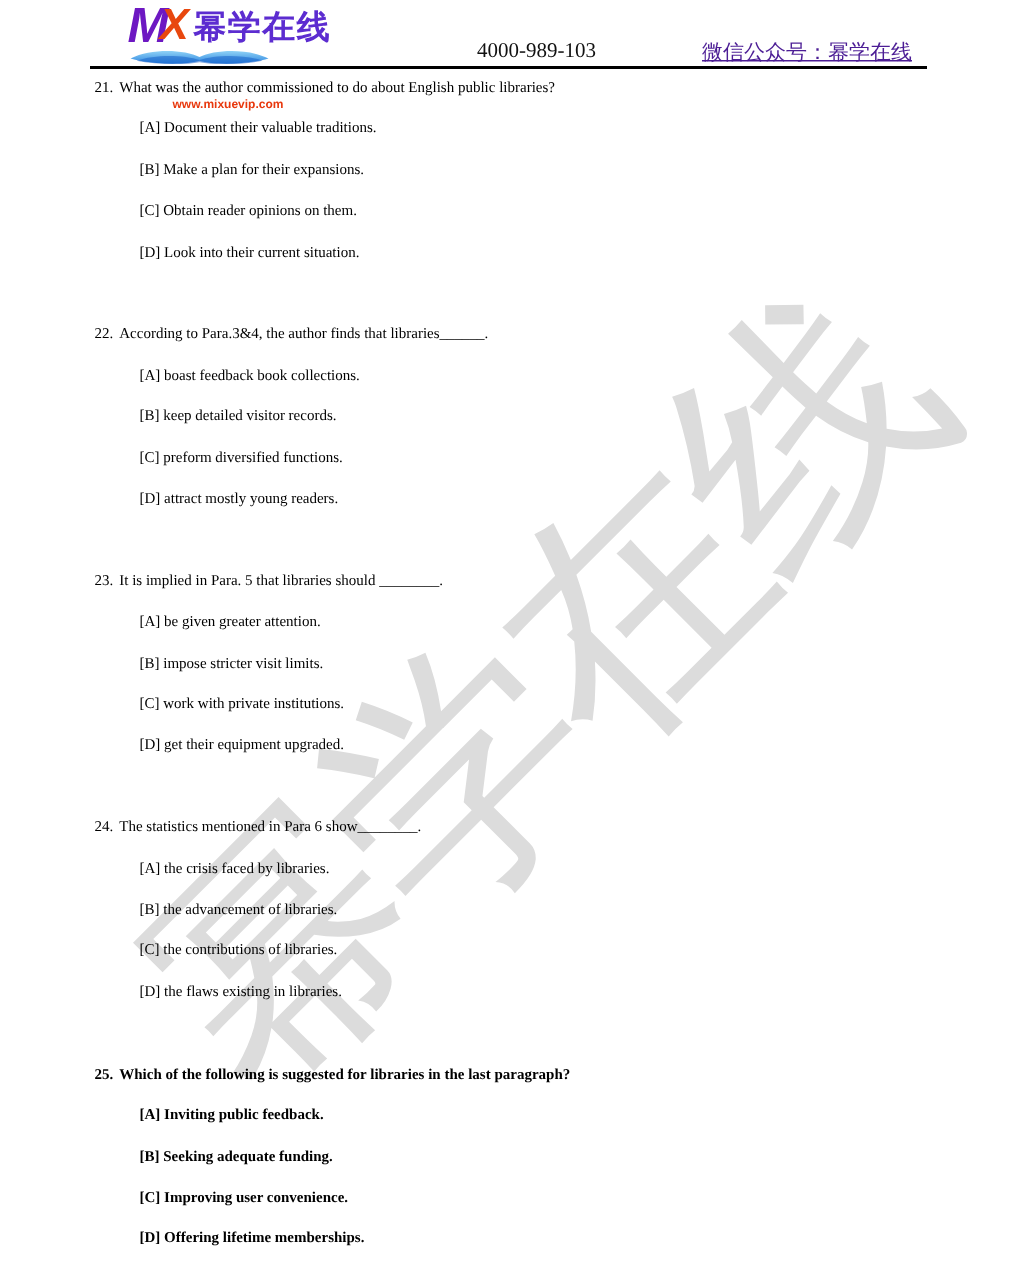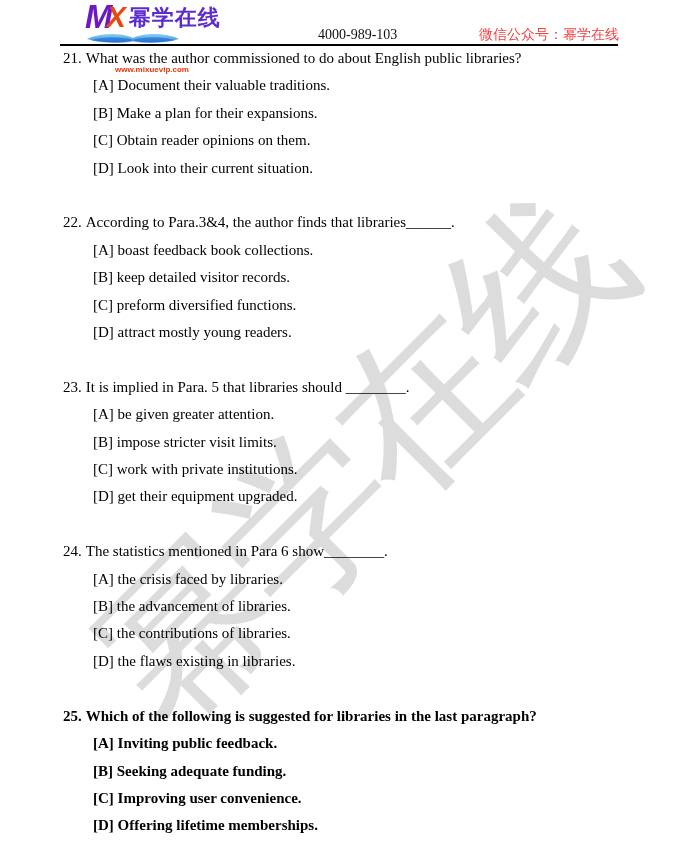--- a/index.html
+++ b/index.html
@@ -65,36 +65,36 @@
     position: absolute; left: 30px; top: 31px;
     font-family: "Liberation Sans", "DejaVu Sans", sans-serif;
     font-weight: bold; font-size: 8px;
     color: #e8380d; white-space: nowrap; margin-top: 32px;
   }
   .header-phone {
     position: absolute; left: 318px; top: 27px;
     font-size: 14px; color: #111; white-space: nowrap;
   }
   .header-wechat {
-    position: absolute; left: 479px; top: 26px;
-    font-size: 14px; color: #ef4444; white-space: nowrap;
+    position: absolute; left: 468px; top: 26px;
+    font-size: 14px; color: #4c1d95; white-space: nowrap; text-decoration: underline;
   }
 
   
   .content {
     position: absolute;
     top: 45px; left: 0; right: 0;
     padding-left: 63px;
     z-index: 1;
   }
   .question { margin: 0 0 27.4px 0; }
   .question:last-child { margin-bottom: 0; font-weight: bold; }
   .stem, .option {
     margin: 0;
-    font-size: 15px;
+    font-size: 10px;
     line-height: 27.4px;
     white-space: nowrap;
   }
   .stem .q-num { margin-right: 4px; }
   .option { padding-left: 30px; }
 </style>
 </head>
 <body>
 
 <div class="page">

